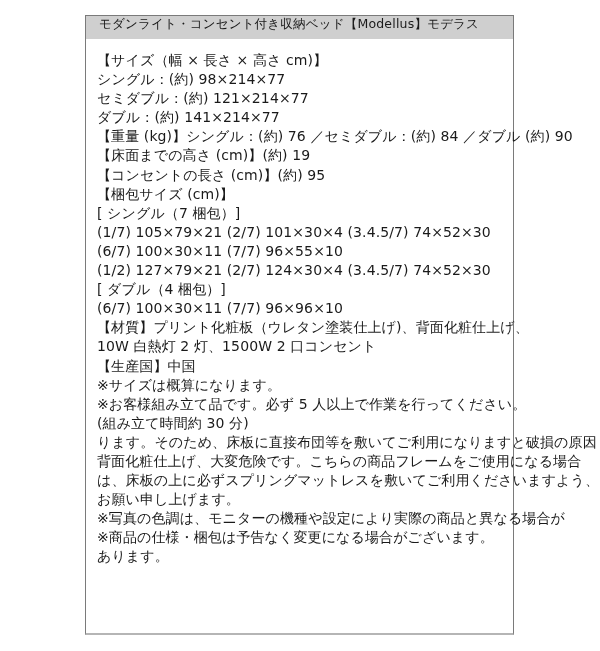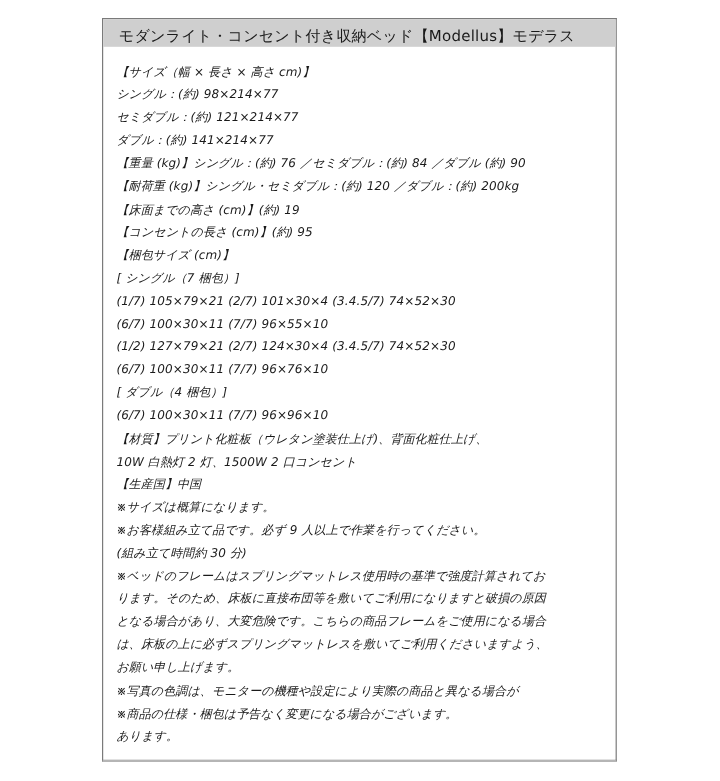--- a/index.html
+++ b/index.html
@@ -25,78 +25,74 @@
       border-right: 1.5px solid #7a7a7a;
       border-top: 1.5px solid #7a7a7a;
       border-bottom: 2px solid #b5b5b5;
       box-sizing: border-box;
       background: #ffffff;
     }
     .spec-header {
       height: 23px;
       background: #cfcfcf;
       display: flex;
-      align-items: flex-end;
+      align-items: flex-start;
       padding-left: 13px;
       font-size: 12.5px;
       letter-spacing: 0.2px;
       color: #1a1a1a;
       white-space: nowrap;
       overflow: hidden;
     }
     .spec-body {
       padding: 12px 0 0 11px;
     }
     .spec-line {
-      font-size: 10px;
+      font-size: 14px;
       line-height: 19.1px;
       height: 19.1px;
       white-space: nowrap;
       letter-spacing: 0.1px;
-      font-style: italic;
     }
   </style>
 </head>
 <body>
 
 <div class="spec-frame">
   <div class="spec-header">
     <span>モダンライト・コンセント付き収納ベッド【Modellus】モデラス</span>
   </div>
 
   <div class="spec-body">
     <div class="spec-line">【サイズ（幅 × 長さ × 高さ cm)】</div>
     <div class="spec-line">シングル：(約) 98×214×77</div>
     <div class="spec-line">セミダブル：(約) 121×214×77</div>
     <div class="spec-line">ダブル：(約) 141×214×77</div>
     <div class="spec-line">【重量 (kg)】シングル：(約) 76 ／セミダブル：(約) 84 ／ダブル (約) 90</div>
-    <div class="spec-line">【耐荷重 (kg)】シングル・セミダブル：(約) 120 ／ダブル：(約) 200kg</div>
     <div class="spec-line">【床面までの高さ (cm)】(約) 19</div>
     <div class="spec-line">【コンセントの長さ (cm)】(約) 95</div>
     <div class="spec-line">【梱包サイズ (cm)】</div>
 
     <div class="spec-line">[ シングル（7 梱包）]</div>
     <div class="spec-line">(1/7) 105×79×21 (2/7) 101×30×4 (3.4.5/7) 74×52×30</div>
     <div class="spec-line">(6/7) 100×30×11 (7/7) 96×55×10</div>
 
     <div class="spec-line">(1/2) 127×79×21 (2/7) 124×30×4 (3.4.5/7) 74×52×30</div>
-    <div class="spec-line">(6/7) 100×30×11 (7/7) 96×76×10</div>
 
     <div class="spec-line">[ ダブル（4 梱包）]</div>
     <div class="spec-line">(6/7) 100×30×11 (7/7) 96×96×10</div>
 
     <div class="spec-line">【材質】プリント化粧板（ウレタン塗装仕上げ)、背面化粧仕上げ、</div>
     <div class="spec-line">10W 白熱灯 2 灯、1500W 2 口コンセント</div>
     <div class="spec-line">【生産国】中国</div>
 
     <div class="spec-line">※サイズは概算になります。</div>
-    <div class="spec-line">※お客様組み立て品です。必ず 9 人以上で作業を行ってください。</div>
+    <div class="spec-line">※お客様組み立て品です。必ず 5 人以上で作業を行ってください。</div>
     <div class="spec-line">(組み立て時間約 30 分)</div>
-    <div class="spec-line">※ベッドのフレームはスプリングマットレス使用時の基準で強度計算されてお</div>
     <div class="spec-line">ります。そのため、床板に直接布団等を敷いてご利用になりますと破損の原因</div>
-    <div class="spec-line">となる場合があり、大変危険です。こちらの商品フレームをご使用になる場合</div>
+    <div class="spec-line">背面化粧仕上げ、大変危険です。こちらの商品フレームをご使用になる場合</div>
     <div class="spec-line">は、床板の上に必ずスプリングマットレスを敷いてご利用くださいますよう、</div>
     <div class="spec-line">お願い申し上げます。</div>
     <div class="spec-line">※写真の色調は、モニターの機種や設定により実際の商品と異なる場合が</div>
     <div class="spec-line">※商品の仕様・梱包は予告なく変更になる場合がございます。</div>
     <div class="spec-line">あります。</div>
   </div>
 </div>
 
 </body></html>

